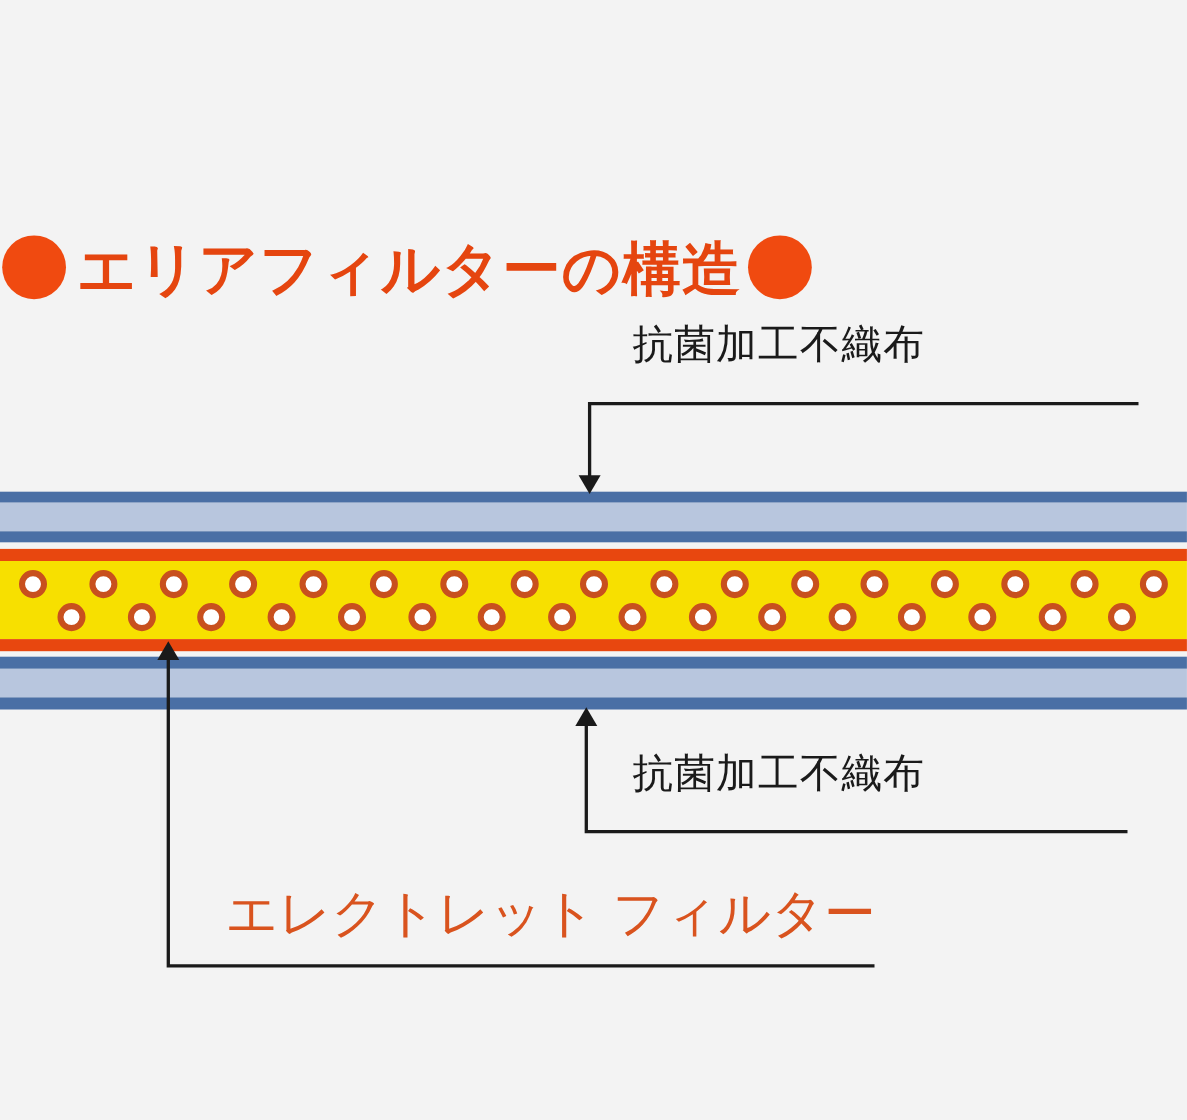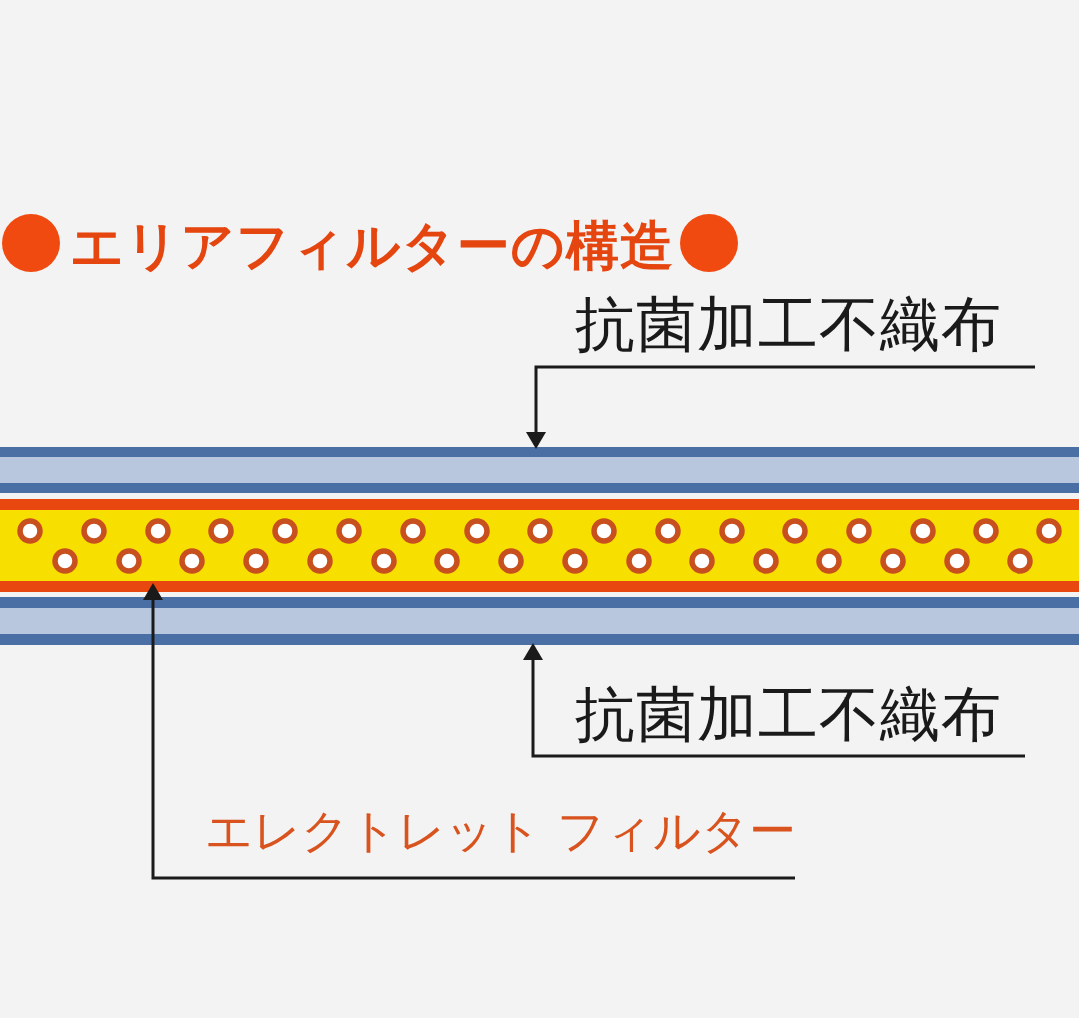--- a/index.html
+++ b/index.html
@@ -18,21 +18,21 @@
       width: 58px; height: 58px; border-radius: 50%;
       background: #f04a10; flex: 0 0 auto;
     }
     .bullet.left { margin-left: 2px; }
     .title-text {
       color: #e5450f; font-weight: bold; font-size: 53px;
       letter-spacing: 1px; margin: 0 6px 0 10px; white-space: nowrap;
       line-height: 1;
     }
     .label-dark {
-      color: #1a1a1a; font-size: 60px; white-space: nowrap; line-height: 1;
+      color: #1a1a1a; font-size: 37px; white-space: nowrap; line-height: 1;
       letter-spacing: 1px;
     }
     .label-orange {
       color: #d9531e; font-size: 47px; white-space: nowrap; line-height: 1;
     }
     .band { left: 0; width: 1079px; }
   </style>
 </head>
 <body>
 

